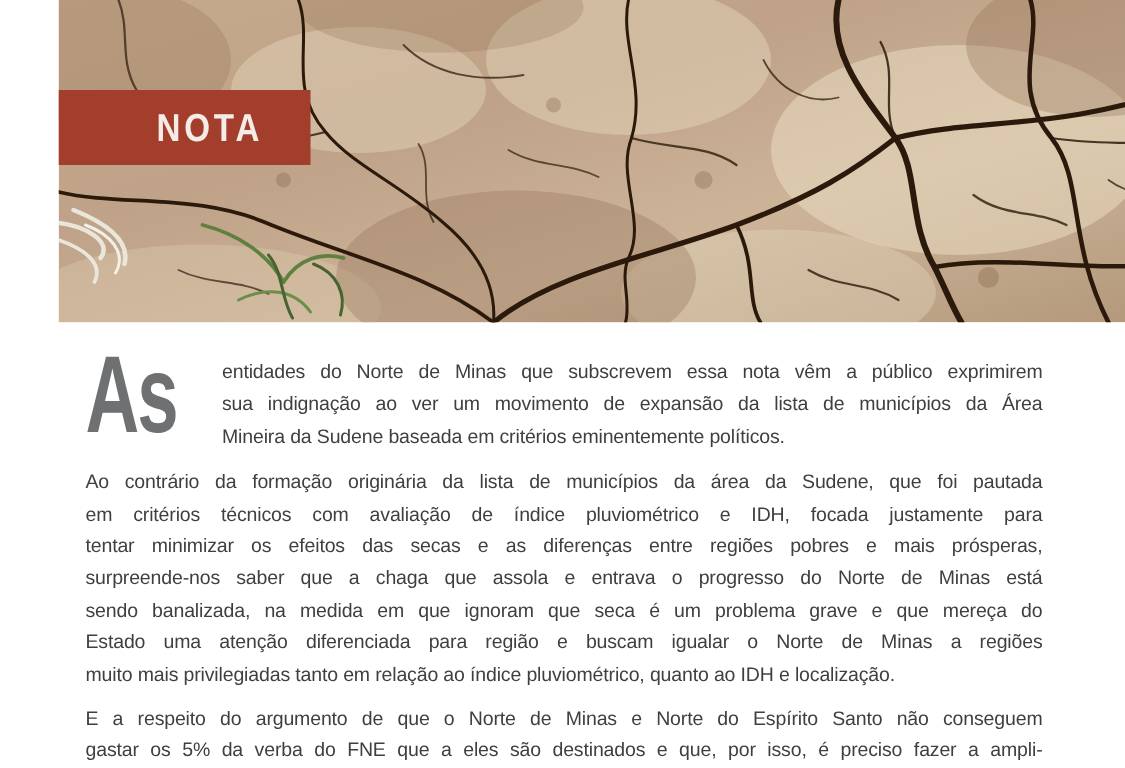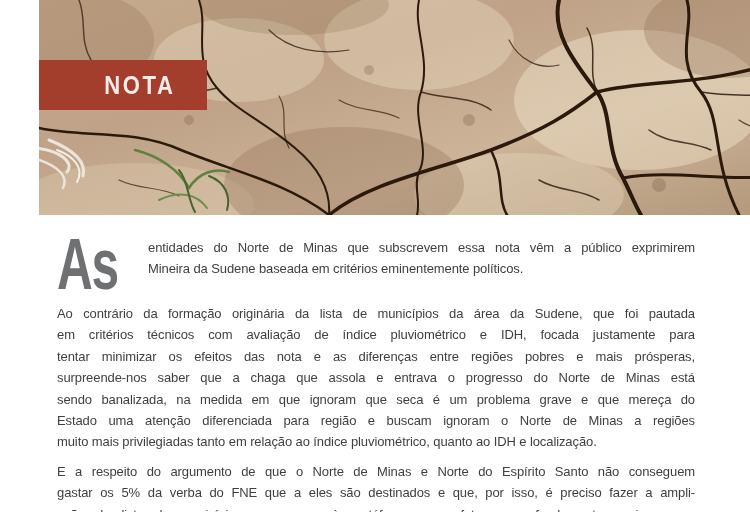--- a/index.html
+++ b/index.html
@@ -140,31 +140,32 @@
   </div>
 
   <div class="article">
 
     <div class="para1">
       <div class="dropcap-wrap">
         <span class="dropcap">As</span>
       </div>
       <div class="para1-lines">
         <div class="line" style="white-space: normal;">entidades do Norte de Minas que subscrevem essa nota vêm a público exprimirem</div>
+        <div class="line" style="white-space: normal;">sua indignação ao ver um movimento de expansão da lista de municípios da Área</div>
         <div class="line last" style="white-space: normal;">Mineira da Sudene baseada em critérios eminentemente políticos.</div>
       </div>
     </div>
 
     <div class="para2">
       <div class="line" style="white-space: normal;">Ao contrário da formação originária da lista de municípios da área da Sudene, que foi pautada</div>
       <div class="line" style="white-space: normal;">em critérios técnicos com avaliação de índice pluviométrico e IDH, focada justamente para</div>
-      <div class="line" style="white-space: normal;">tentar minimizar os efeitos das nota e as diferenças entre regiões pobres e mais prósperas,</div>
+      <div class="line" style="white-space: normal;">tentar minimizar os efeitos das secas e as diferenças entre regiões pobres e mais prósperas,</div>
       <div class="line" style="white-space: normal;">surpreende-nos saber que a chaga que assola e entrava o progresso do Norte de Minas está</div>
       <div class="line" style="white-space: normal;">sendo banalizada, na medida em que ignoram que seca é um problema grave e que mereça do</div>
-      <div class="line" style="white-space: normal;">Estado uma atenção diferenciada para região e buscam ignoram o Norte de Minas a regiões</div>
+      <div class="line" style="white-space: normal;">Estado uma atenção diferenciada para região e buscam igualar o Norte de Minas a regiões</div>
       <div class="line last" style="white-space: normal;">muito mais privilegiadas tanto em relação ao índice pluviométrico, quanto ao IDH e localização.</div>
     </div>
 
     <div class="para3">
       <div class="line" style="white-space: normal;">E a respeito do argumento de que o Norte de Minas e Norte do Espírito Santo não conseguem</div>
       <div class="line" style="white-space: normal;">gastar os 5% da verba do FNE que a eles são destinados e que, por isso, é preciso fazer a ampli-</div>
       <div class="line" style="white-space: normal;">ação da lista de municípios, recorremos à metáfora para refutar esse fundamento, mais parece</div>
 
     </div>
 

